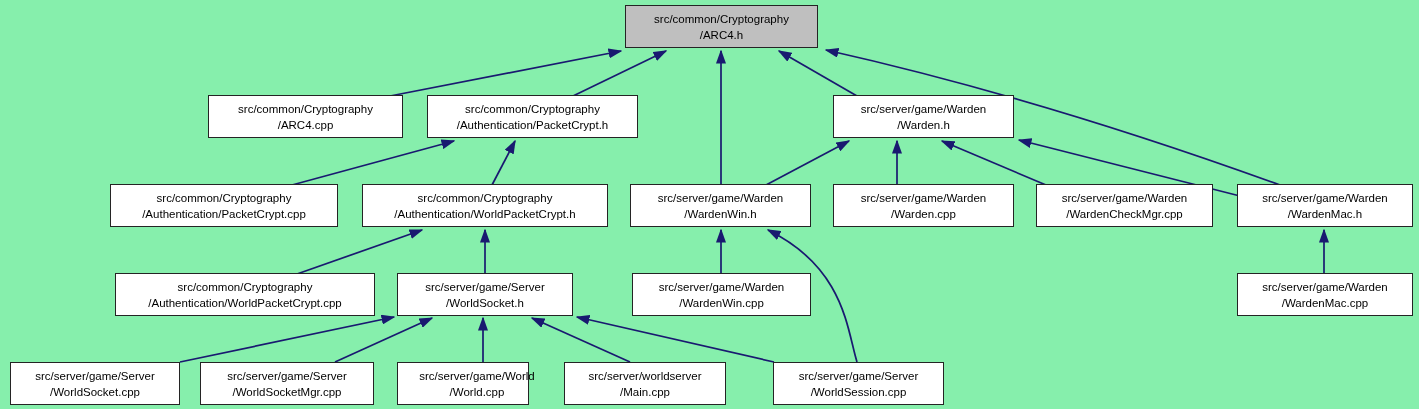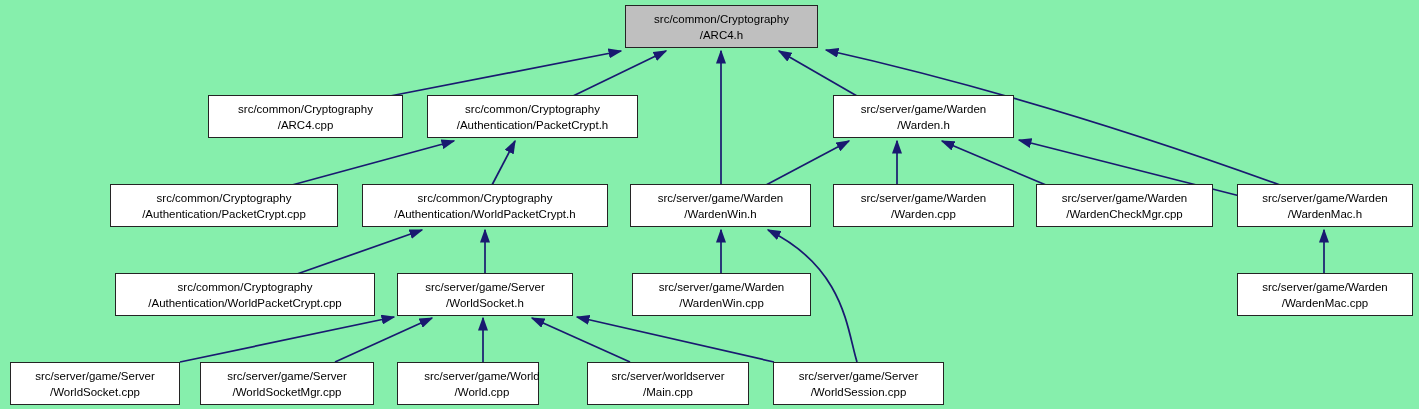--- a/index.html
+++ b/index.html
@@ -126,25 +126,25 @@
 /WardenMac.cpp</span>
     </div>
   <div class="node" style="left:10px;  top:362px; width:170px;">
       <span>src/server/game/Server
 /WorldSocket.cpp</span>
     </div>
   <div class="node" style="left:200px; top:362px; width:174px;">
       <span>src/server/game/Server
 /WorldSocketMgr.cpp</span>
     </div>
-  <div class="node" style="left:397px; top:362px; width:142px;padding-left:28px;">
+  <div class="node" style="left:397px; top:362px; width:132px;padding-left:28px;">
       <span>src/server/game/World
 /World.cpp</span>
     </div>
-  <div class="node" style="left:587px; top:362px; width:162px;">
+  <div class="node" style="left:564px; top:362px; width:162px;">
       <span>src/server/worldserver
 /Main.cpp</span>
     </div>
   <div class="node" style="left:773px; top:362px; width:171px;">
       <span>src/server/game/Server
 /WorldSession.cpp</span>
     </div>
 
 </div>
 

